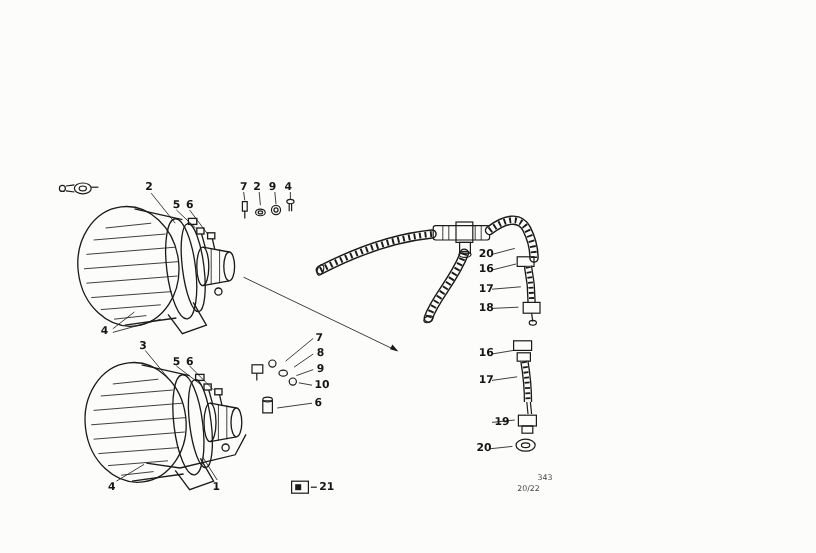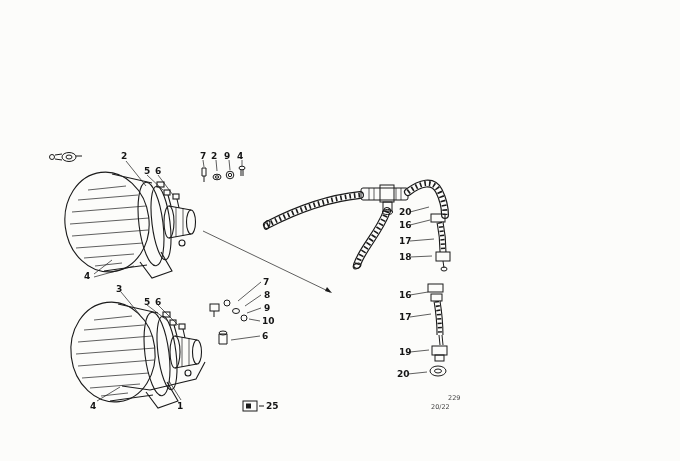--- a/index.html
+++ b/index.html
@@ -163,20 +163,20 @@
 <span class="callout" style="left:262px;top:316px">10</span>
 <span class="callout" style="left:262px;top:331px">6</span>
 <span class="callout" style="left:90px;top:401px">4</span>
 <span class="callout" style="left:177px;top:401px">1</span>
 <span class="callout" style="left:399px;top:207px">20</span>
 <span class="callout" style="left:399px;top:220px">16</span>
 <span class="callout" style="left:399px;top:236px">17</span>
 <span class="callout" style="left:399px;top:252px">18</span>
 <span class="callout" style="left:399px;top:290px">16</span>
 <span class="callout" style="left:399px;top:312px">17</span>
-<span class="callout" style="left:399px;top:347px">19</span>
+<span class="callout" style="left:412px;top:347px">19</span>
 <span class="callout" style="left:397px;top:369px">20</span>
-<span class="callout" style="left:266px;top:401px">25</span>
+<span class="callout" style="left:266px;top:401px">21</span>
 
-<span class="footnote" style="left:448px;top:395px">229</span>
+<span class="footnote" style="left:448px;top:395px">343</span>
 <span class="footnote" style="left:431px;top:404px">20/22</span>
 
 </div>
 
 </body></html>

